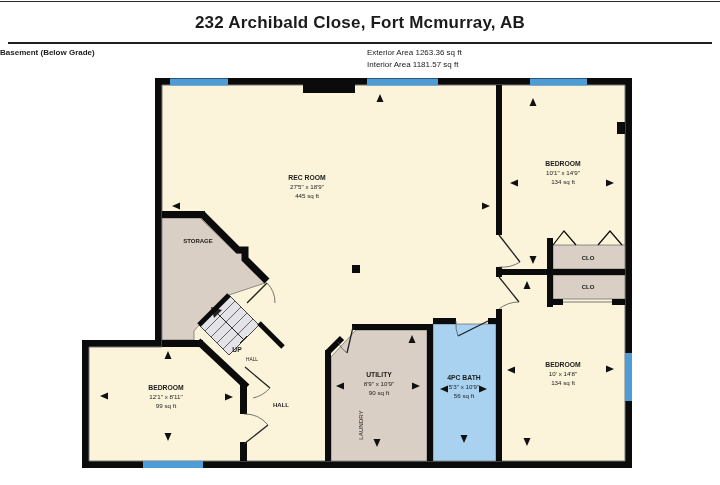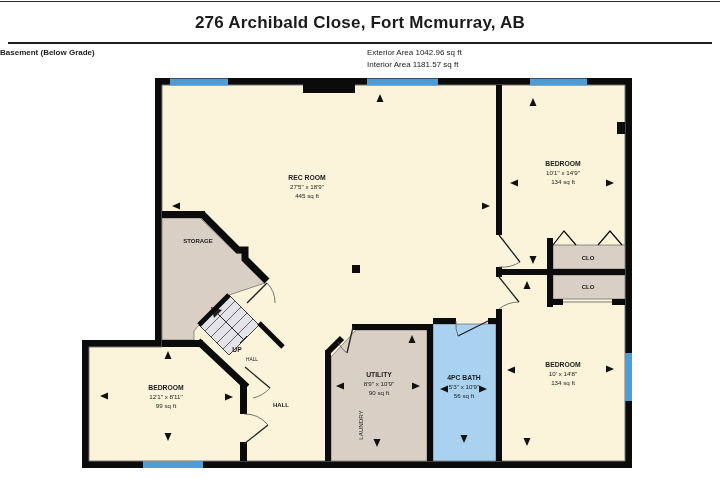--- a/index.html
+++ b/index.html
@@ -21,24 +21,24 @@
   .arc{stroke:#555;stroke-width:.8;fill:none;}
   .rname{font-size:6.8px;font-weight:bold;fill:#1b1b1b;text-anchor:middle;}
   .rdim{font-size:6.2px;fill:#1b1b1b;text-anchor:middle;}
   .rsmall{font-size:6px;font-weight:bold;fill:#1b1b1b;text-anchor:middle;}
   .rtiny{font-size:4.8px;fill:#1b1b1b;text-anchor:middle;}
 </style>
 </head>
 <body>
 
 <div class="rule-top"></div>
-<div class="page-title">276 Archibald Close, Fort Mcmurray, AB</div>
+<div class="page-title">232 Archibald Close, Fort Mcmurray, AB</div>
 <div class="rule-title"></div>
 <div class="floor-label">Basement (Below Grade)</div>
-<div class="area-ext">Exterior Area 1042.96 sq ft</div>
+<div class="area-ext">Exterior Area 1263.36 sq ft</div>
 <div class="area-int">Interior Area 1181.57 sq ft</div>
 
 <svg width="720" height="485" viewBox="0 0 720 485">
 
   <path class="wall" d="M155,78 H632 V468 H82 V340 H155 Z"></path>
 
   <path d="M162,85 H625 V461 H89 V347 H162 Z" fill="#FBF4DA" stroke="#777" stroke-width="1"></path>
 
   <path d="M162,218 L200,218 L236,253 L243,253 L243,261 L265,283 L229,295 L199,325 L194,331 L194,340 L162,340 Z" fill="#D9CFC4" stroke="#666" stroke-width=".7"></path>
 

